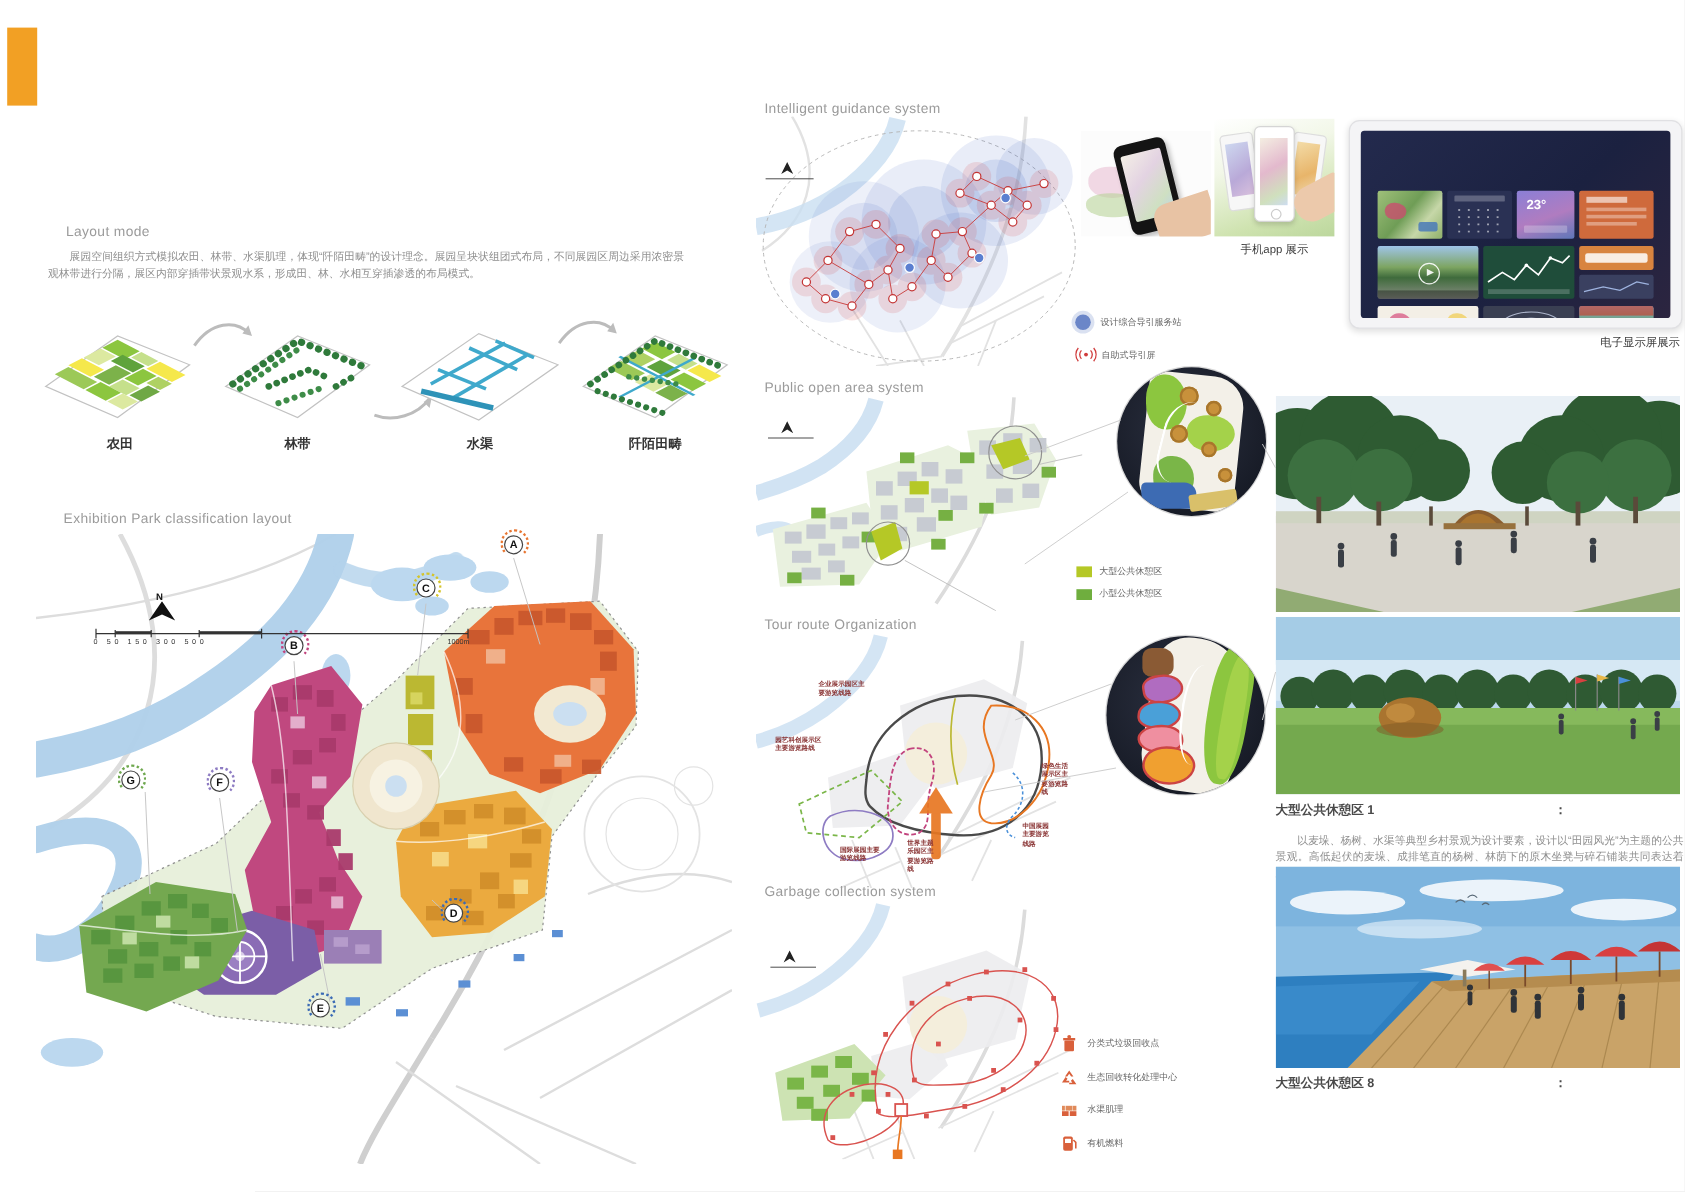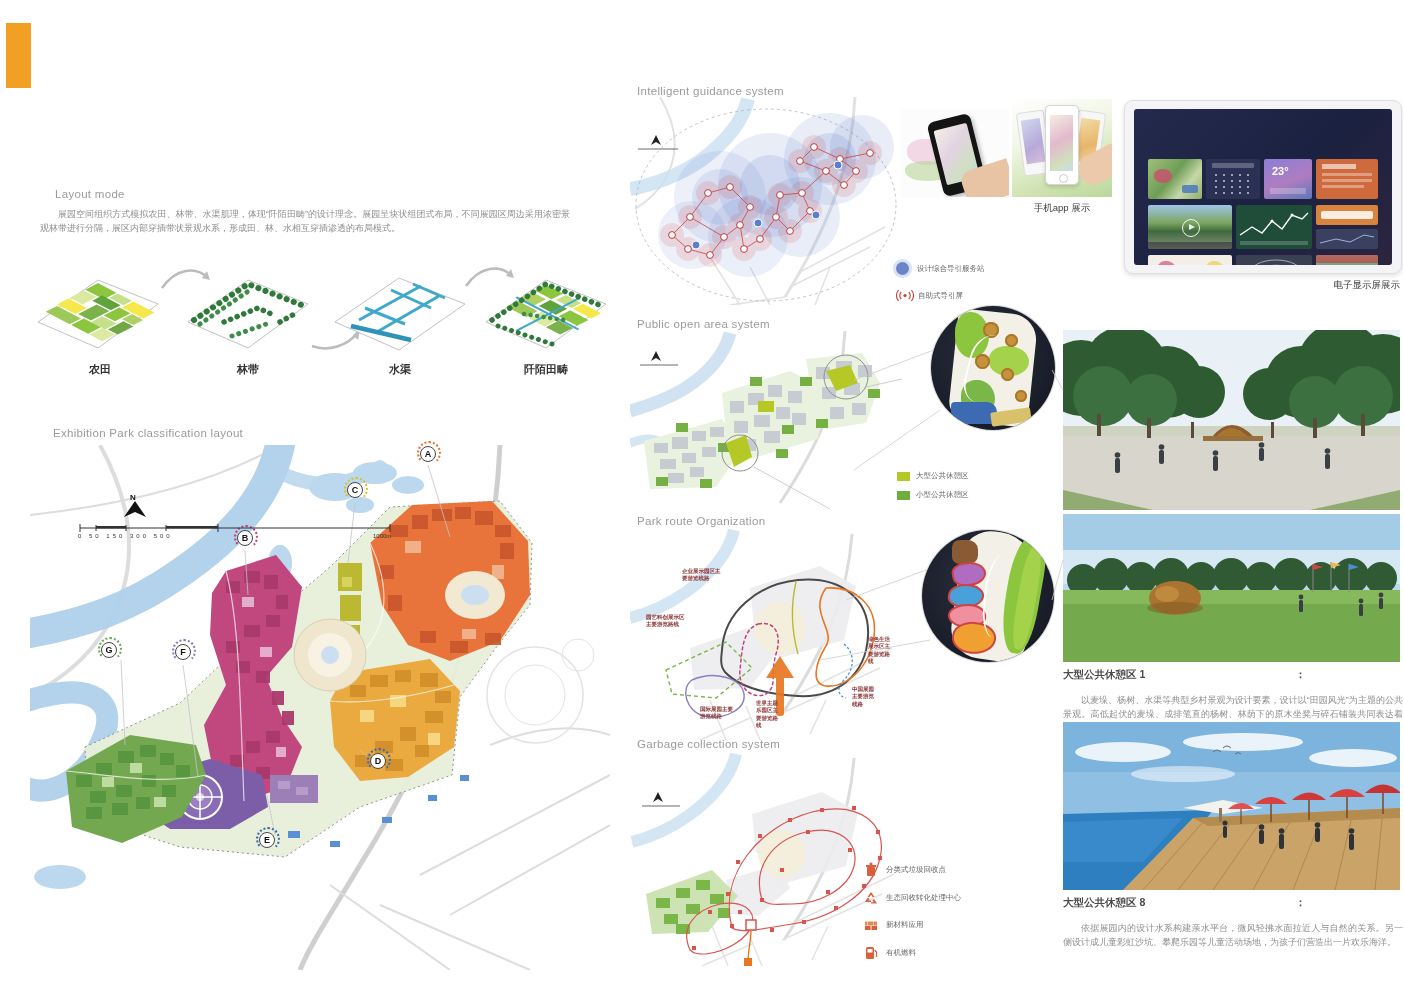--- a/index.html
+++ b/index.html
@@ -664,21 +664,21 @@
     <div class="abs" style="left:20px;top:96px;width:46px;height:22px;background:#3d6bb3;border-radius:4px 10px 2px 14px;"></div>
     <div class="abs" style="left:60px;top:104px;width:40px;height:14px;background:#d9c06a;border-radius:2px;transform:rotate(-8deg);"></div>
     <div class="abs" style="left:52px;top:16px;width:16px;height:16px;border-radius:50%;background:#C8913B;box-shadow:inset 0 0 0 2px #a8762c;"></div>
     <div class="abs" style="left:74px;top:28px;width:13px;height:13px;border-radius:50%;background:#C8913B;box-shadow:inset 0 0 0 2px #a8762c;"></div>
     <div class="abs" style="left:44px;top:48px;width:15px;height:15px;border-radius:50%;background:#C8913B;box-shadow:inset 0 0 0 2px #a8762c;"></div>
     <div class="abs" style="left:70px;top:62px;width:13px;height:13px;border-radius:50%;background:#C8913B;box-shadow:inset 0 0 0 2px #a8762c;"></div>
     <div class="abs" style="left:84px;top:84px;width:12px;height:12px;border-radius:50%;background:#C8913B;box-shadow:inset 0 0 0 2px #a8762c;"></div>
     <div class="abs" style="left:36px;top:30px;width:54px;height:70px;border-left:2px solid #fff;border-radius:40% 0 0 30%;transform:rotate(14deg);"></div>
   </div>
 
-  <div class="abs sec-title" style="left:637px;top:515px;">Park route Organization</div>
+  <div class="abs sec-title" style="left:637px;top:515px;">Tour route Organization</div>
   <div class="abs" style="left:630px;top:528px;width:272px;height:212px;">
     <svg width="272" height="212" viewBox="0 0 272 212">
       <path d="M104,2 C98,28 78,48 56,64 C36,78 16,86 0,90" fill="none" stroke="#C9DEF1" stroke-width="12" opacity="0.8"></path>
       <path d="M222,6 C218,62 200,115 152,186" fill="none" stroke="#dcdcdc" stroke-width="3"></path>
       <g stroke="#e3e3e3" fill="none" stroke-width="1.5">
         <path d="M120,190 L70,212 M150,186 L250,140 M160,170 L262,120"></path>
         <path d="M96,212 L80,172 M130,212 L116,178 M180,206 L196,172"></path>
       </g>
       <g fill="#ECECEE">
         <path d="M60,120 L130,96 L150,120 L120,160 L64,162 Z" opacity="0.9"></path>
@@ -786,21 +786,21 @@
       </g>
 
       <rect x="116" y="168" width="10" height="10" fill="#ffffff" stroke="#D9534F" stroke-width="1.5"></rect>
       <path d="M121,178 C121,190 118,198 118,210" fill="none" stroke="#E87722" stroke-width="1.4"></path>
       <rect x="114" y="206" width="8" height="8" fill="#E87722"></rect>
       <polygon points="28,40 33,50 28,47 23,50" fill="#222"></polygon>
       <line x1="12" y1="54" x2="50" y2="54" stroke="#444" stroke-width="0.8"></line>
     </svg>
   </div>
 
-  <div class="abs" style="left:864px;top:862px;width:150px;">
+  <div class="abs" style="left:884px;top:862px;width:150px;">
     <div class="glegend-row">
       <svg width="14" height="15" viewBox="0 0 14 15" style="margin-right:8px;">
         <rect x="3" y="5" width="8" height="9" rx="1" fill="#D9603B"></rect>
         <rect x="2" y="3" width="10" height="2" fill="#D9603B"></rect>
         <circle cx="7" cy="2" r="1.6" fill="#D9603B"></circle>
       </svg>
       <span class="legend-label">分类式垃圾回收点</span>
     </div>
     <div class="glegend-row">
       <svg width="14" height="14" viewBox="0 0 14 14" style="margin-right:8px;">
@@ -811,21 +811,21 @@
       <span class="legend-label">生态回收转化处理中心</span>
     </div>
     <div class="glegend-row">
       <svg width="14" height="12" viewBox="0 0 14 12" style="margin-right:8px;">
         <rect x="1" y="7" width="5.5" height="4" fill="#D9603B"></rect>
           <rect x="7.5" y="7" width="5.5" height="4" fill="#D9603B"></rect>
         <rect x="4" y="2.5" width="5.5" height="4" fill="#E08A5A"></rect>
           <rect x="9.8" y="2.5" width="3.2" height="4" fill="#E08A5A"></rect>
         <rect x="1" y="2.5" width="2.4" height="4" fill="#E08A5A"></rect>
       </svg>
-      <span class="legend-label">新材料应用</span>
+      <span class="legend-label">水渠肌理</span>
     </div>
     <div class="glegend-row">
       <svg width="14" height="15" viewBox="0 0 14 15" style="margin-right:8px;">
         <rect x="2" y="2" width="8" height="12" rx="1.5" fill="#D9603B"></rect>
         <rect x="3.5" y="4" width="5" height="3.5" rx="0.5" fill="#ffffff"></rect>
         <path d="M10.5,5 L12.5,7 L12.5,12" fill="none" stroke="#D9603B" stroke-width="1.3"></path>
       </svg>
       <span class="legend-label">有机燃料</span>
     </div>
   </div>
@@ -1004,21 +1004,20 @@
         <path d="M150,30 q4,-4 8,0 M160,26 q4,-4 8,0 M172,32 q3,-3 6,0"></path>
       </g>
     </svg>
   </div>
 
   <div class="abs" style="left:1063px;top:896px;width:340px;">
     <div class="rest-head-row">
       <span class="rest-head">大型公共休憩区 8</span>
       <span class="rest-colon">：</span>
     </div>
-    <div class="rest-body">依据展园内的设计水系构建亲水平台，微风轻拂水面拉近人与自然的关系。另一侧设计成儿童彩虹沙坑、攀爬乐园等儿童活动场地，为孩子们营造出一片欢乐海洋。</div>
   </div>
 
   <svg class="abs" style="left:0;top:0;pointer-events:none;" width="1404" height="993">
     <g stroke="#cccccc" stroke-width="0.8" fill="none">
       <line x1="854" y1="380" x2="934" y2="350"></line>
       <line x1="854" y1="470" x2="940" y2="410"></line>
       <line x1="846" y1="600" x2="926" y2="570"></line>
       <line x1="820" y1="660" x2="930" y2="640"></line>
       <line x1="1052" y1="370" x2="1063" y2="390"></line>
       <line x1="1052" y1="600" x2="1063" y2="560"></line>

